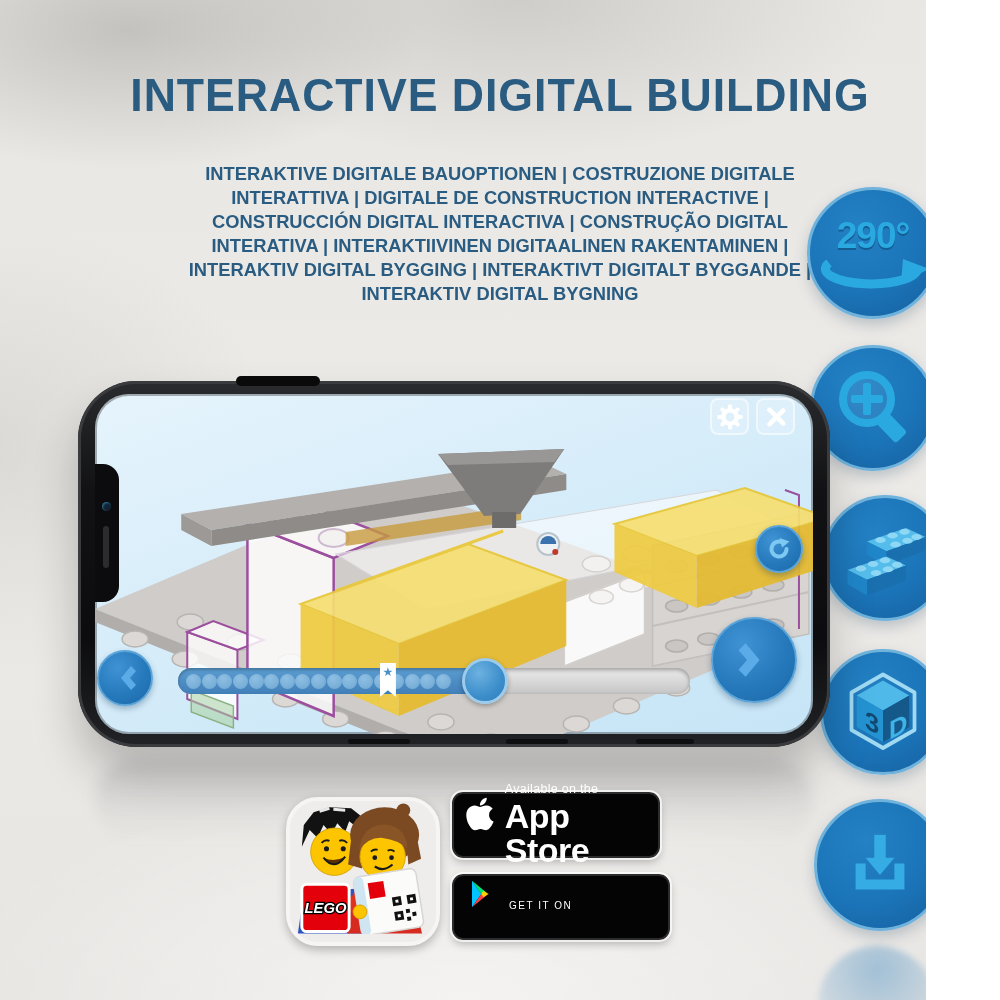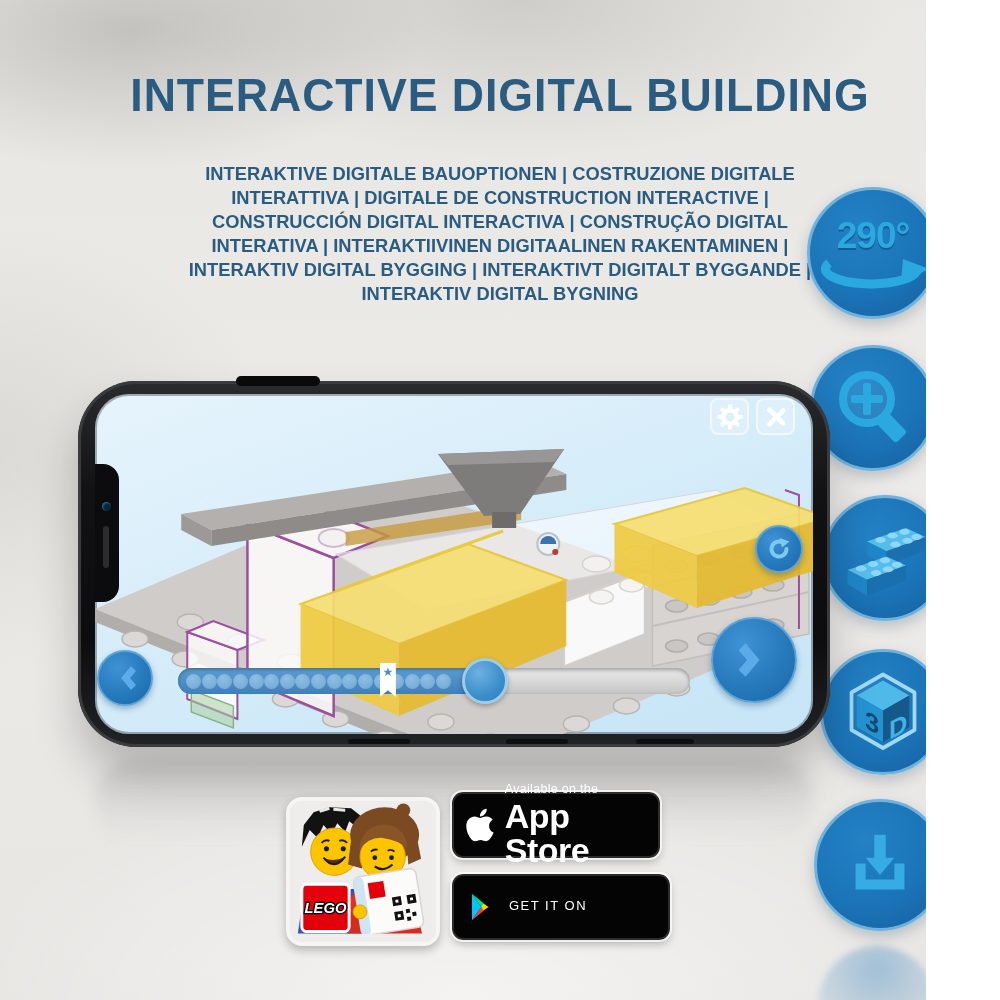--- a/index.html
+++ b/index.html
@@ -62,30 +62,30 @@
   .bookmark{position:absolute;top:-5px;width:16px;height:34px;background:#fff;transform:translateX(-50%);
     clip-path:polygon(0 0,100% 0,100% 100%,50% 80%,0 100%);display:flex;justify-content:center;
     box-shadow:0 1px 2px rgba(0,0,0,.2);z-index:3;}
   .bookmark span{color:#4a90c8;font-size:12px;line-height:18px;}
   .knob{position:absolute;top:50%;width:40px;height:40px;border-radius:50%;transform:translate(-50%,-50%);
     background:radial-gradient(circle at 35% 30%, #6db1e0, #3c8ecb 60%, #2f7cba);border:3px solid #9ccbec;
     box-shadow:0 2px 5px rgba(0,0,0,.3);cursor:grab;z-index:4;}
   .phone-reflection{position:absolute;left:95px;top:758px;width:718px;height:84px;border-radius:46px;
     background:linear-gradient(rgba(110,110,116,.20), rgba(255,255,255,0));filter:blur(7px);}
   
-  .app-icon{position:absolute;left:286px;top:797px;width:146px;height:141px;border-radius:16px;overflow:hidden;
+  .app-icon{position:absolute;left:286px;top:797px;width:146px;height:141px;border-radius:32px;overflow:hidden;
     background:#eeedeb;border:4px solid #f6f5f4;box-shadow:0 4px 10px rgba(0,0,0,.25);cursor:pointer;}
   .badge{position:absolute;left:452px;height:66px;background:#040404;border-radius:11px;border:2px solid #2c2c2c;
-    outline:2px solid rgba(255,255,255,.75);display:flex;align-items:center;padding:0 24px 0 12px;gap:11px;
+    outline:2px solid rgba(255,255,255,.75);display:flex;padding:0 24px 0 12px;gap:11px;
     box-shadow:0 4px 8px rgba(0,0,0,.25);cursor:pointer;box-sizing:border-box;}
   .badge-appstore{top:792px;width:208px;}
   .badge-gplay{top:874px;width:218px;}
   .badge-text{display:flex;flex-direction:column;justify-content:center;color:#fff;line-height:1;}
   .badge-tag{font-size:12.5px;letter-spacing:.3px;margin-bottom:3px;}
-  .badge-tag.caps{font-size:13px;letter-spacing:1.5px;}
+  .badge-tag.caps{font-size:10px;letter-spacing:1.5px;}
   .badge-name{font-size:34px;font-weight:bold;letter-spacing:-.5px;}
 </style>
 </head>
 <body>
 
 <div class="stage">
 
   <div class="title">INTERACTIVE DIGITAL BUILDING</div>
   <div class="subtitle">INTERAKTIVE DIGITALE BAUOPTIONEN | COSTRUZIONE DIGITALE INTERATTIVA | DIGITALE DE CONSTRUCTION INTERACTIVE | CONSTRUCCIÓN DIGITAL INTERACTIVA | CONSTRUÇÃO DIGITAL INTERATIVA | INTERAKTIIVINEN DIGITAALINEN RAKENTAMINEN | INTERAKTIV DIGITAL BYGGING | INTERAKTIVT DIGITALT BYGGANDE | INTERAKTIV DIGITAL BYGNING</div>
 

